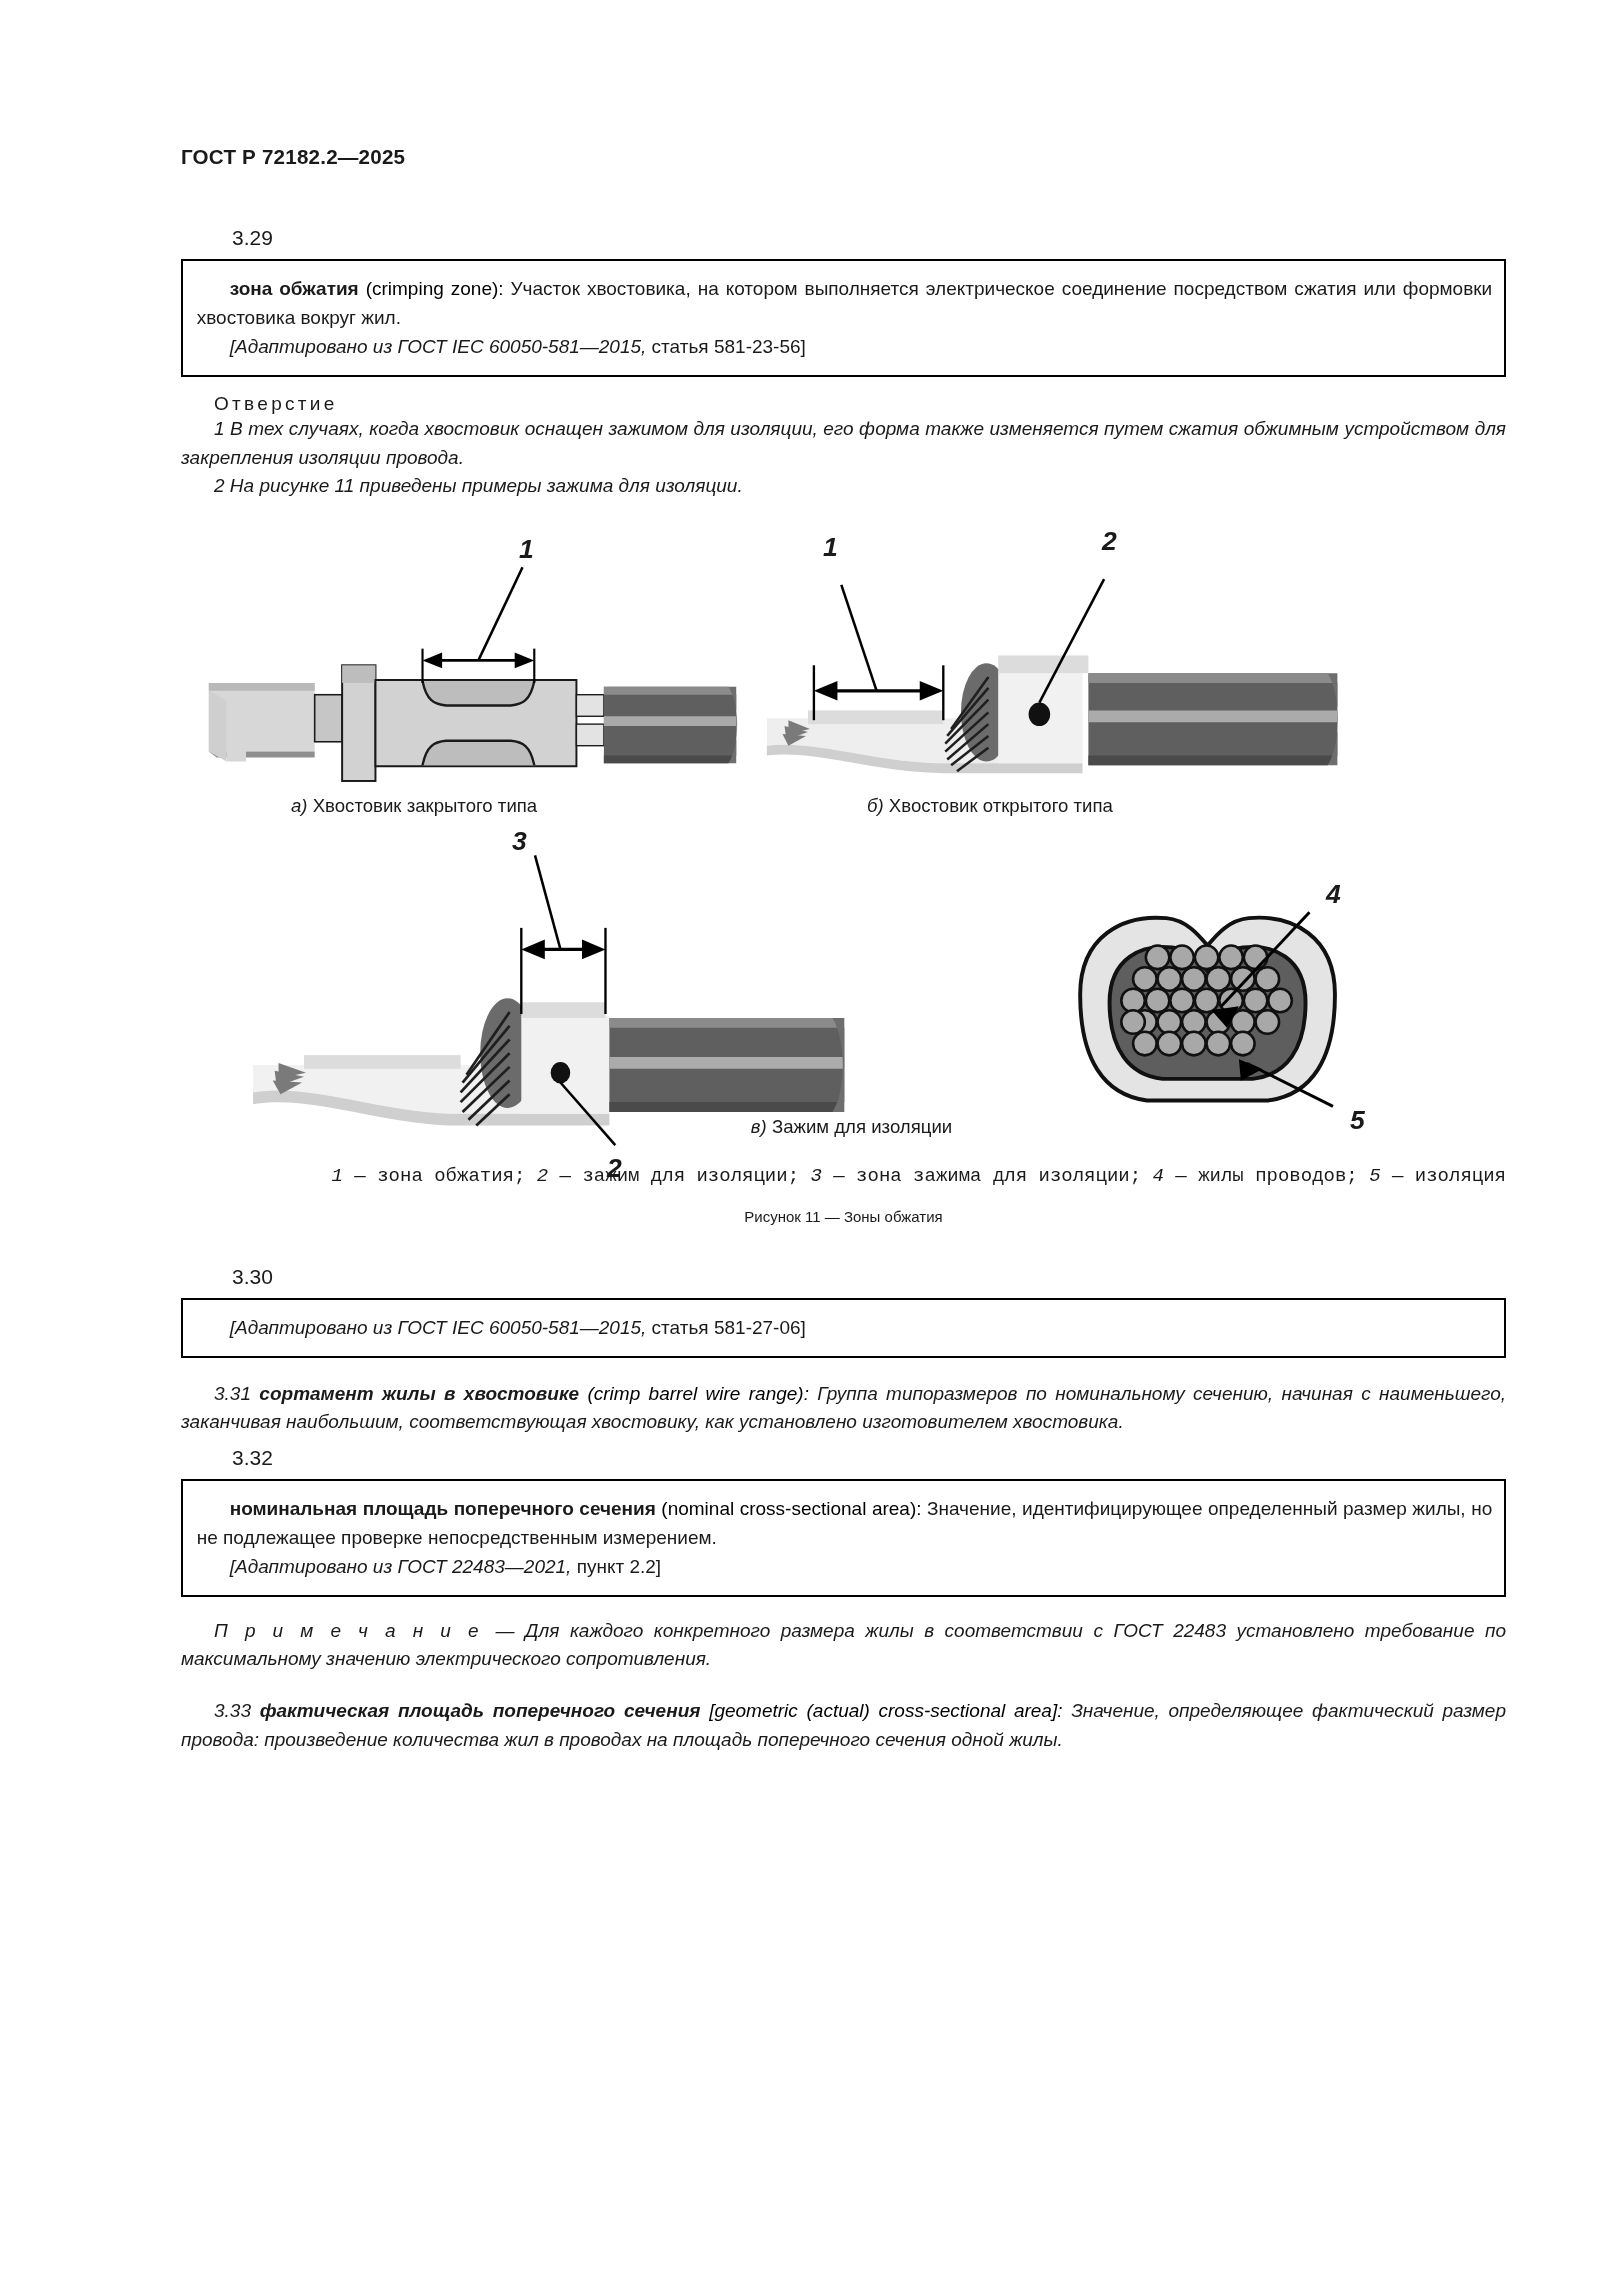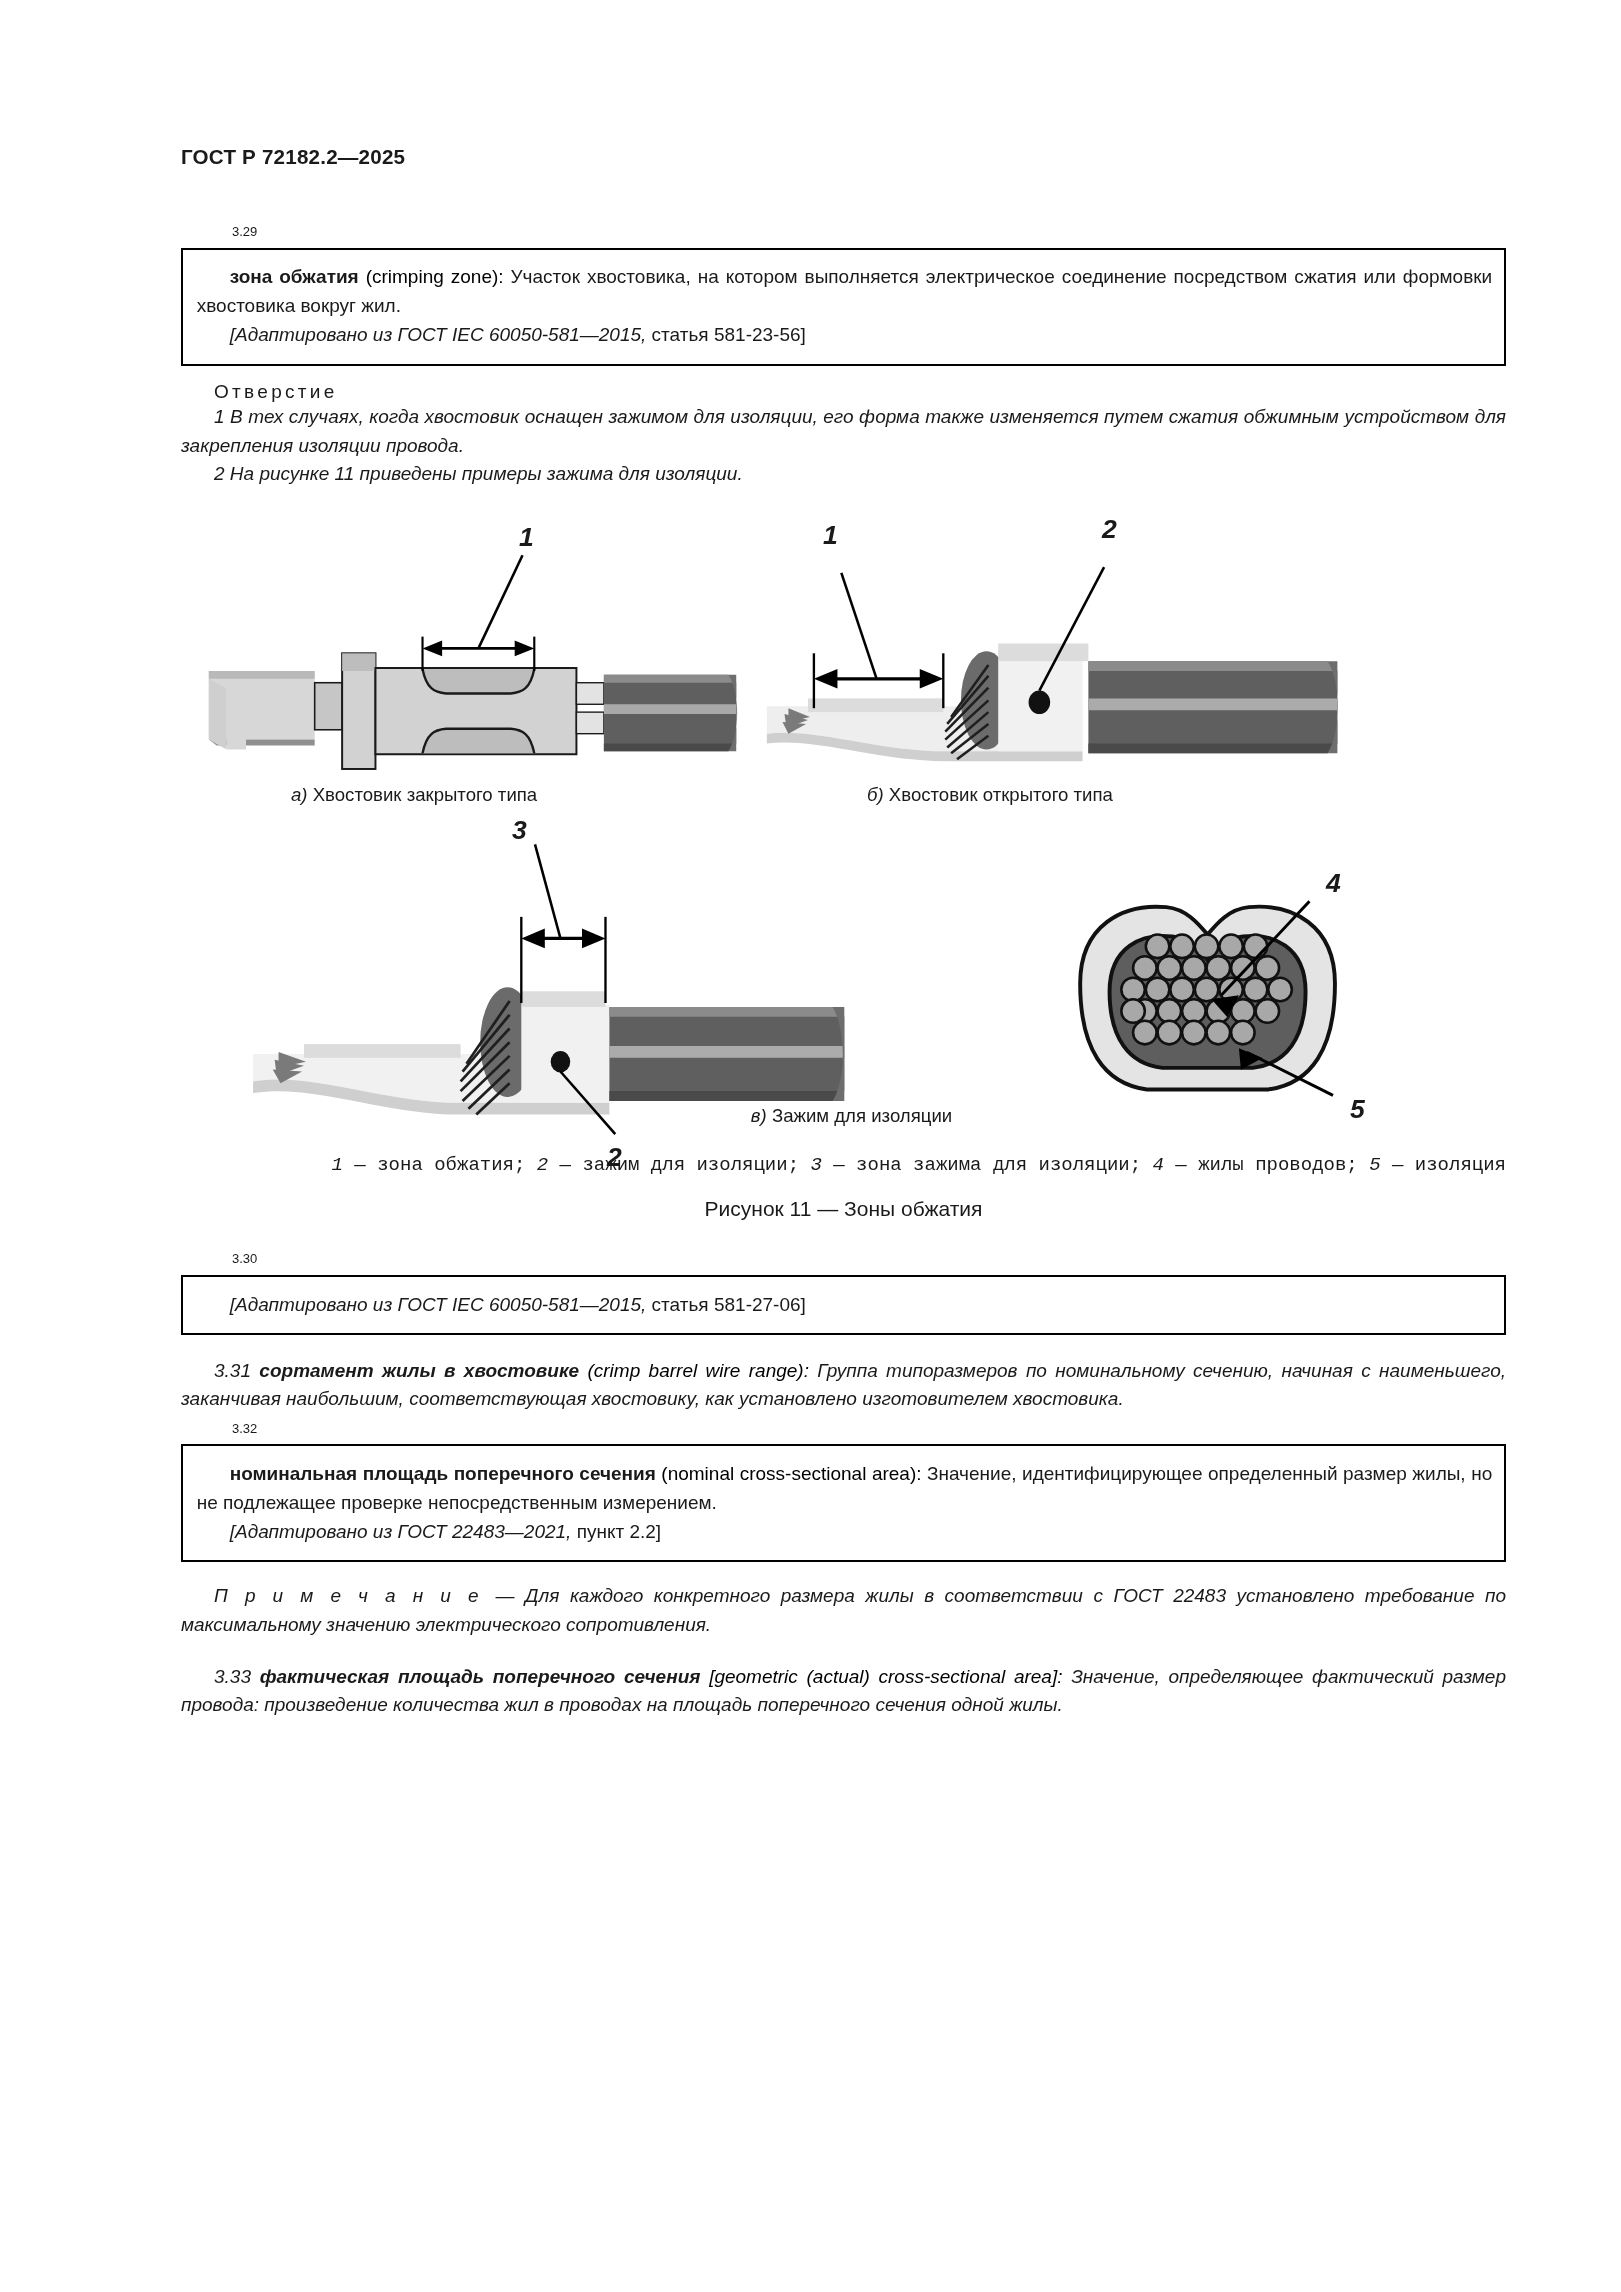--- a/index.html
+++ b/index.html
@@ -31,21 +31,21 @@
   }
 
   
   .content {
     position: absolute;
     left: 181px;
     top: 223px;
     width: 1325px;
   }
   .clause-num {
-    font-size: 13px;
+    font-size: 21px;
     margin-left: 51px;
     margin-top: 0;
     margin-bottom: 5.9px;
     line-height: 1.45;
   }
   .defbox {
     border: 2px solid #000;
     padding: 13.7px 11.8px 13.7px 13.7px;
     box-sizing: border-box;
     width: 1325px;
@@ -100,21 +100,21 @@
     font-size: 19px;
     font-family: Liberation Mono, monospace;
   }
   .legend i { font-style: italic; }
   .fig-title {
     position: absolute;
     left: 0;
     top: 694px;
     width: 1325px;
     text-align: center;
-    font-size: 21px;
+    font-size: 15px;
   }
 
   
   .page-num {
     position: absolute;
     left: 181px;
     top: 2059px;
     font-size: 17.6px;
   }
 

